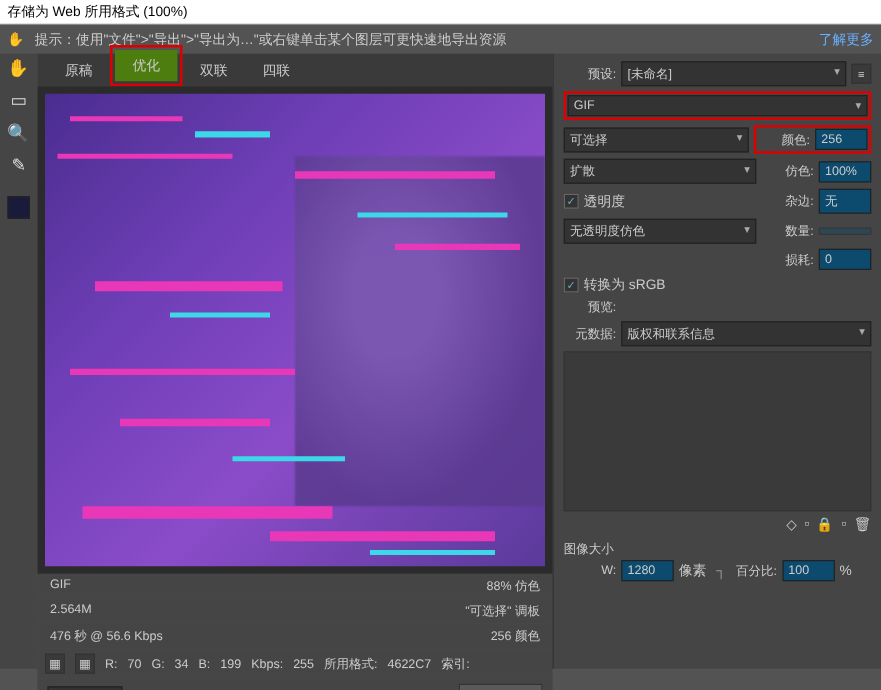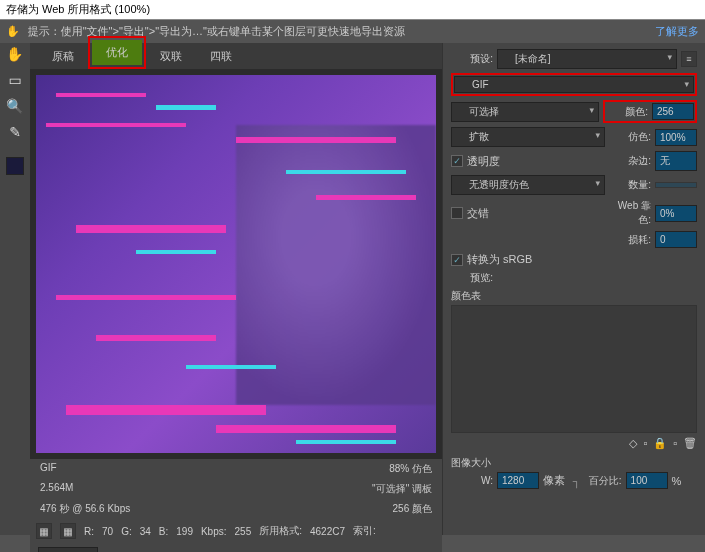--- a/index.html
+++ b/index.html
@@ -24,21 +24,21 @@
 .glitch{position:absolute;height:4px;background:#e838b8}
 .glitch.cyan{background:#3cd8e8}
 .face{position:absolute;right:0;top:50px;width:200px;height:280px;background:radial-gradient(ellipse at 40% 40%,#7a5aaf 20%,#5a3a8f 70%);opacity:0.85;filter:blur(1px)}
 .infoline{display:flex;justify-content:space-between;padding:3px 10px;background:#454545}
 .infoline span{font-size:10px;color:#ccc}
 .footer{background:#454545;padding:4px 6px;display:flex;align-items:center;gap:8px}
 .footer span,.footer input{font-size:10px;color:#ccc}
 .right{flex:1;background:#454545;padding:6px 8px;overflow:hidden;border-left:1px solid #333}
 .row{display:flex;align-items:center;gap:4px;margin-bottom:4px}
 .row label{width:42px;text-align:right;color:#ccc;font-size:10px}
-.sel{background:#333;border:1px solid #222;color:#ccc;padding:2px 17px;font-size:10px;flex:1;position:relative}
+.sel{background:#333;border:1px solid #222;color:#ccc;padding:2px 4px;font-size:10px;flex:1;position:relative}
 .sel::after{content:"▾";position:absolute;right:4px;top:2px;color:#aaa;font-size:9px}
 .num{background:#0c4a6e;border:1px solid #222;color:#ccc;padding:2px 4px;width:42px;font-size:10px;text-align:left}
 .chk{width:12px;height:12px;background:#333;border:1px solid #666;display:inline-flex;align-items:center;justify-content:center;font-size:9px;color:#6ab}
 .section-title{color:#ccc;font-size:10px;margin:4px 0 2px}
 .colortable{border:1px solid #333;height:128px;background:#3a3a3a;margin-bottom:4px;display:flex;align-items:center;justify-content:center;color:#666}
 .ct-icons{display:flex;justify-content:flex-end;gap:6px;font-size:10px;color:#999;margin-bottom:6px}
 .btn{background:#5a5a5a;border:1px solid #333;padding:3px 16px;color:#ccc;font-size:11px;cursor:pointer}
 .preview-row{display:flex;align-items:center;gap:8px;padding:4px 8px;background:#454545}
 .iconbtn{width:16px;height:16px;display:inline-flex;align-items:center;justify-content:center;border:1px solid #333;background:#3a3a3a;font-size:9px;color:#ccc}
 </style>
@@ -152,40 +152,36 @@
       <div style="flex:1"></div>
       <label>杂边:</label>
       <div class="num">无</div>
     </div>
     <div class="row">
       <div class="sel" style="flex:1">无透明度仿色</div>
       <label>数量:</label>
       <div class="num" style="opacity:0.4"></div>
     </div>
     <div class="row">
-      <span class="chk"></span>
-        <span>交错</span>
-      <div style="flex:1"></div>
-      <label>Web 靠色:</label>
-      <div class="num">0%</div>
-    </div>
-    <div class="row">
       <div style="flex:1"></div>
       <label>损耗:</label>
       <div class="num">0</div>
     </div>
     <div class="row">
         <span class="chk">✓</span>
         <span>转换为 sRGB</span>
       </div>
     <div class="row">
         <label>预览:</label>
       </div>
-
-    <div class="section-title">颜色表</div>
+    <div class="row">
+        <label>元数据:</label>
+        <div class="sel">版权和联系信息</div>
+      </div>
+
     <div class="colortable"></div>
     <div class="ct-icons">
       <span>◇</span>
         <span>▫</span>
         <span>🔒</span>
         <span>▫</span>
         <span>🗑</span>
     </div>
 
     <div class="section-title">图像大小</div>

